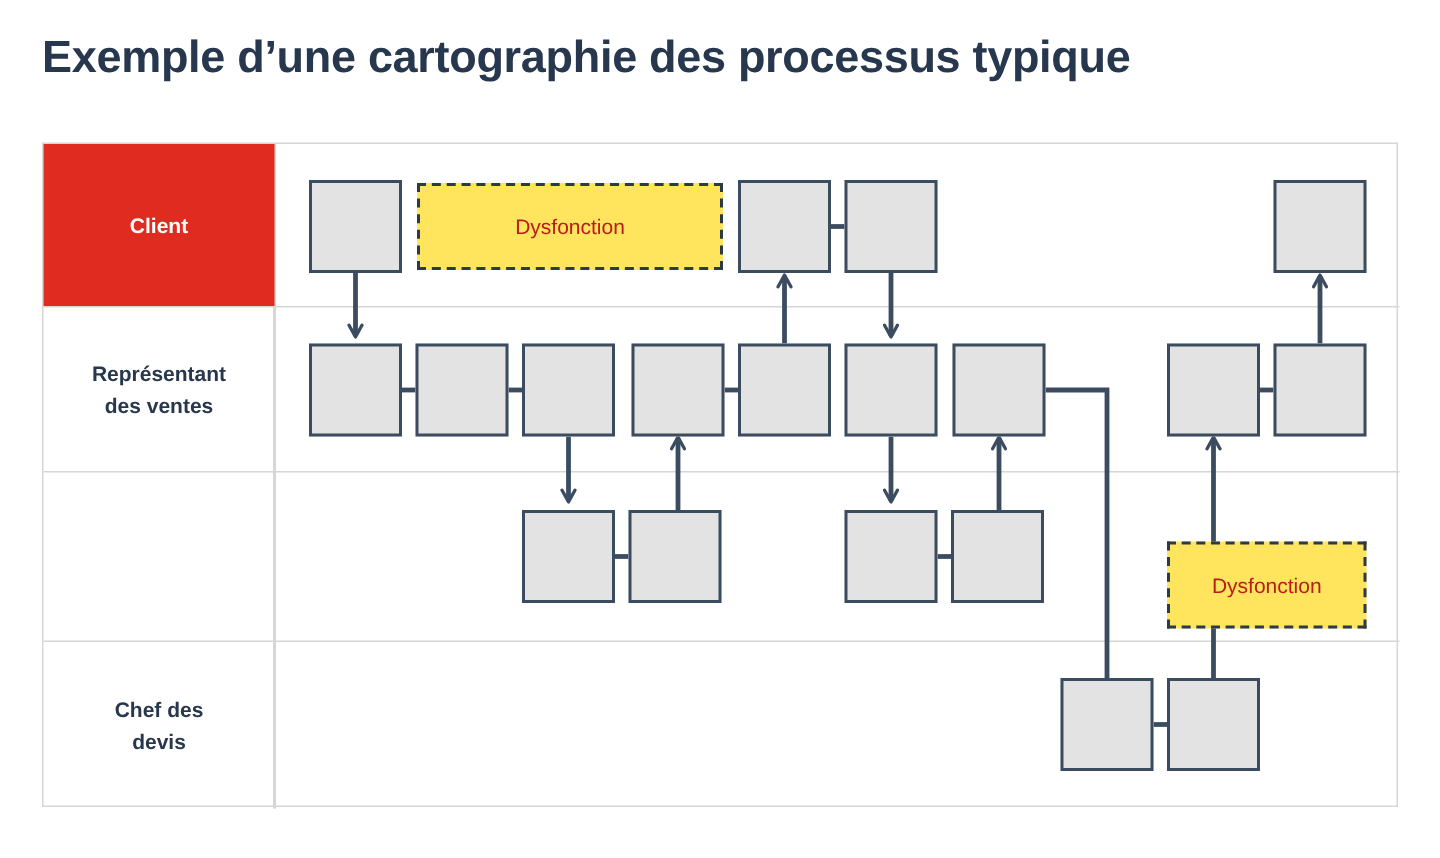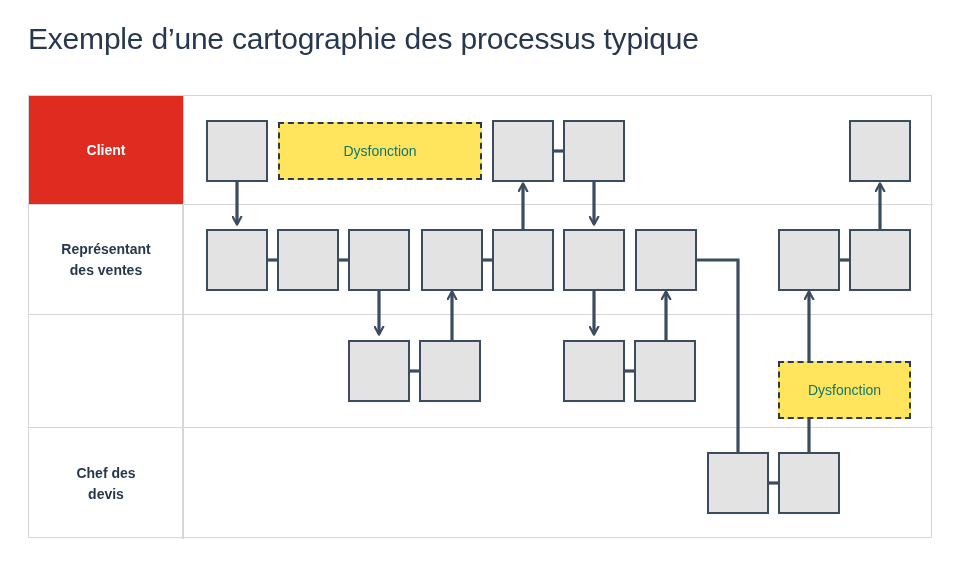--- a/index.html
+++ b/index.html
@@ -13,21 +13,21 @@
     position: relative;
     font-family: "Liberation Sans", sans-serif;
     overflow: hidden;
   }
 
   #page-title {
     position: absolute;
     left: 28px;
     top: 22px;
     font-size: 30px;
-    font-weight: normal;
+    font-weight: bold;
     color: #27374d;
     letter-spacing: -0.2px;
     white-space: nowrap;
   }
 
   
   #swimlane-frame {
     position: absolute;
     left: 28px;
     top: 95px;
@@ -91,21 +91,21 @@
   }
   .node-defect {
     position: absolute;
     background: #ffe45e;
     border: 2px dashed #2b3a4a;
     box-sizing: border-box;
     display: flex;
     align-items: center;
     justify-content: center;
     font-size: 14px;
-    color: #0f766e;
+    color: #b91c1c;
   }
 </style>
 </head>
 <body>
 
 <div id="page-title">Exemple d’une cartographie des processus typique</div>
 
 <div id="swimlane-frame">
 
   <div class="col-divider" style="left:153px;"></div>

